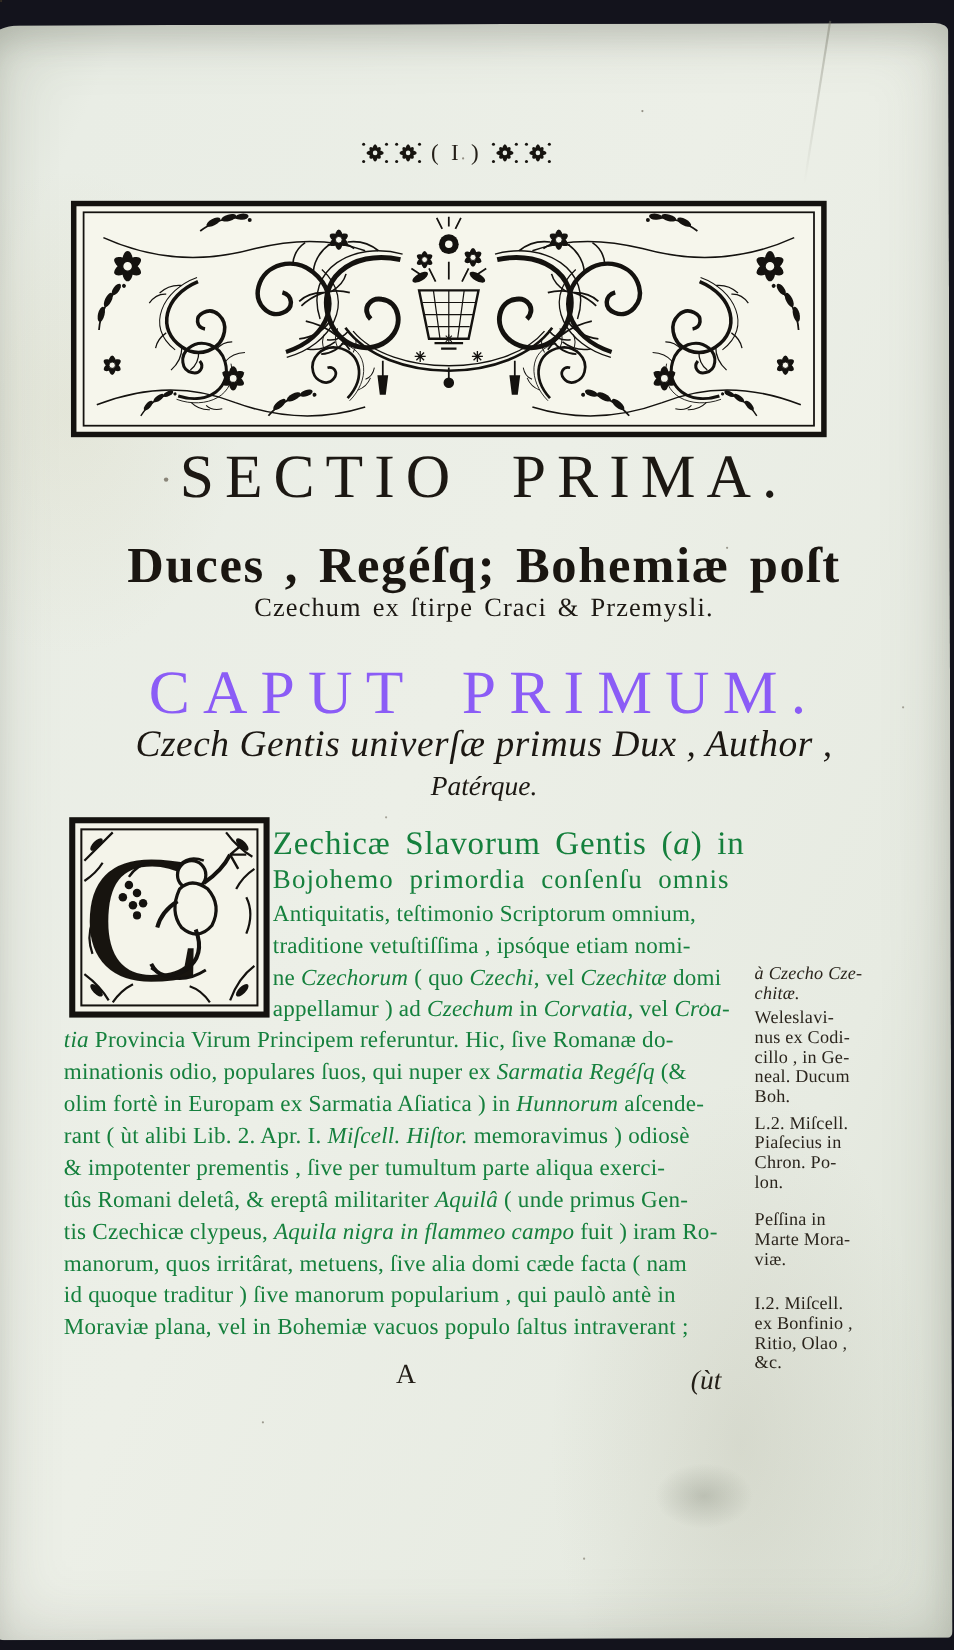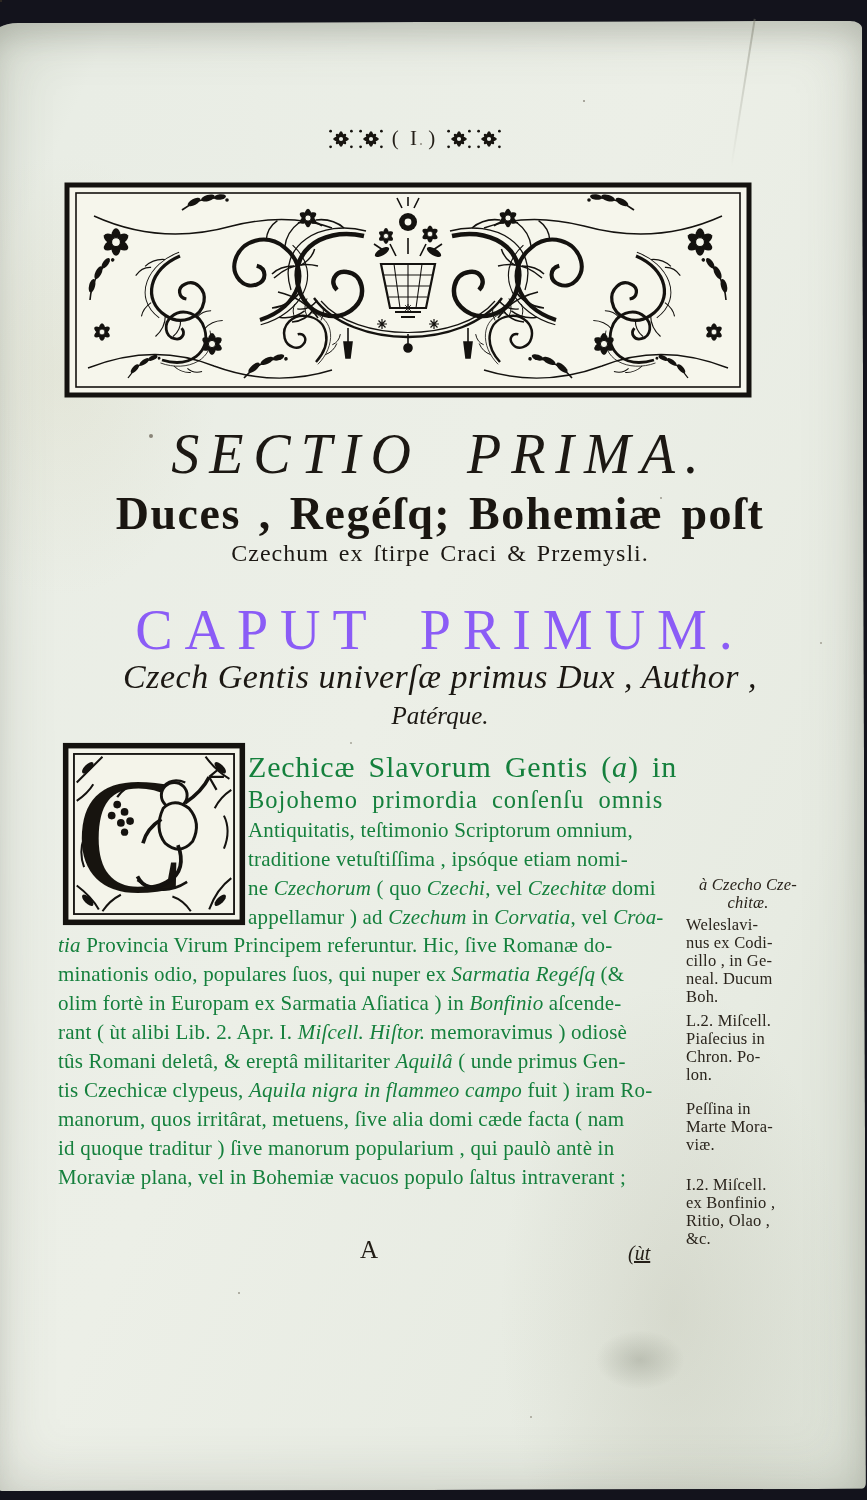--- a/index.html
+++ b/index.html
@@ -47,21 +47,21 @@
   .folio-row{
     position:absolute;left:250px;top:126px;width:210px;
     display:flex;align-items:center;justify-content:center;gap:4px;
   }
   .folio{font-size:21px;letter-spacing:3px;color:#241f18;white-space:nowrap;padding:0 4px;}
   .fleuron{width:26px;height:22px;display:block;}
 
   .headpiece{position:absolute;left:4px;top:182px;width:688px;height:216px;}
 
   .t-center{position:absolute;left:0;width:100%;text-align:center;white-space:nowrap;}
-  .sectio{top:422px;font-style:italic;font-size:56px;letter-spacing:10px;word-spacing:22px;color:#1c1813;}
+  .sectio{top:402px;font-size:56px;letter-spacing:10px;word-spacing:22px;color:#1c1813;}
   .duces{top:487px;font-size:46px;letter-spacing:1.5px;word-spacing:5px;font-weight:600;color:#1a1611;}
   .czechum{top:540px;font-size:24px;letter-spacing:1px;word-spacing:3px;color:#1c1813;}
   .caput{top:598px;font-size:56px;letter-spacing:12px;word-spacing:16px;color:#8b5cf6;}
   .chap-sub{top:658px;font-style:italic;font-size:34px;letter-spacing:.5px;color:#1c1813;}
   .chap-sub2{top:702px;font-style:italic;font-size:25px;color:#1c1813;}
 
   .dropcap{position:absolute;left:2px;top:742px;width:184px;height:184px;}
 
   .body-indent{position:absolute;left:188px;top:750px;width:470px;}
   .body-full{position:absolute;left:-2px;top:931px;width:648px;}
@@ -71,21 +71,21 @@
   .body-line .it{font-style:italic;}
 
   .margin-notes{position:absolute;left:626px;top:0;width:124px;}
   .margin-note{
     position:absolute;left:0;width:124px;
     font-size:16.5px;line-height:18px;color:#2a241c;white-space:pre-line;letter-spacing:.2px;
   }
   .margin-note.it{font-style:italic;}
 
   .signature{position:absolute;left:300px;top:1236px;font-size:25px;color:#231e17;}
-  .catchword{position:absolute;left:568px;top:1242px;font-size:20px;font-style:italic;color:#231e17;text-decoration:underline;}
+  .catchword{position:absolute;left:568px;top:1242px;font-size:25px;font-style:italic;color:#231e17;}
 </style>
 </head>
 <body>
 
 <div class="paper"></div>
 <div class="crease"></div>
 <div class="specks"></div>
 <div class="smudge"></div>
 
 <div class="print-area">
@@ -273,31 +273,32 @@
       <div class="body-line xl"><span>Zechicæ Slavorum Gentis (</span><span class="it">a</span><span>) in</span></div>
       <div class="body-line lg"><span>Bojohemo primordia conſenſu omnis</span></div>
       <div class="body-line"><span>Antiquitatis, teſtimonio Scriptorum omnium,</span></div>
       <div class="body-line"><span>traditione vetuſtiſſima , ipsóque etiam nomi-</span></div>
       <div class="body-line"><span>ne </span><span class="it">Czechorum</span><span> ( quo </span><span class="it">Czechi</span><span>, vel </span><span class="it">Czechitæ</span><span> domi</span></div>
       <div class="body-line"><span>appellamur ) ad </span><span class="it">Czechum</span><span> in </span><span class="it">Corvatia</span><span>, vel </span><span class="it">Croa-</span></div>
     </div>
   <div class="body-full">
       <div class="body-line"><span class="it">tia</span><span> Provincia Virum Principem referuntur.   Hic, ſive Romanæ do-</span></div>
       <div class="body-line"><span>minationis odio, populares ſuos, qui nuper ex </span><span class="it">Sarmatia Regéſq</span><span> (&amp;</span></div>
-      <div class="body-line"><span>olim fortè in Europam ex Sarmatia Aſiatica ) in </span><span class="it">Bonfinio</span><span> aſcende-</span></div>
+      <div class="body-line"><span>olim fortè in Europam ex Sarmatia Aſiatica ) in </span><span class="it">Hunnorum</span><span> aſcende-</span></div>
       <div class="body-line"><span>rant ( ùt alibi Lib. 2. Apr. I. </span><span class="it">Miſcell. Hiſtor.</span><span> memoravimus ) odiosè</span></div>
+      <div class="body-line"><span>&amp; impotenter prementis , ſive per tumultum parte aliqua exerci-</span></div>
       <div class="body-line"><span>tûs Romani deletâ, &amp; ereptâ militariter </span><span class="it">Aquilâ</span><span> ( unde primus Gen-</span></div>
       <div class="body-line"><span>tis Czechicæ clypeus, </span><span class="it">Aquila nigra in flammeo campo</span><span> fuit ) iram Ro-</span></div>
       <div class="body-line"><span>manorum, quos irritârat, metuens, ſive alia domi cæde facta ( nam</span></div>
       <div class="body-line"><span>id quoque traditur ) ſive manorum popularium , qui paulò antè in</span></div>
       <div class="body-line"><span>Moraviæ plana, vel in Bohemiæ vacuos populo ſaltus intraverant ;</span></div>
     </div>
 
   <div class="margin-notes">
-      <div class="margin-note it" style="top: 876px; text-align: center;">à Czecho Cze-
+      <div class="margin-note it" style="top: 876px;">à Czecho Cze-
 chitæ.</div>
       <div class="margin-note" style="top: 916px;">Weleslavi-
 nus ex Codi-
 cillo , in Ge-
 neal. Ducum
 Boh.</div>
       <div class="margin-note" style="top: 1012px;">L.2. Miſcell.
 Piaſecius in
 Chron. Po-
 lon.</div>

